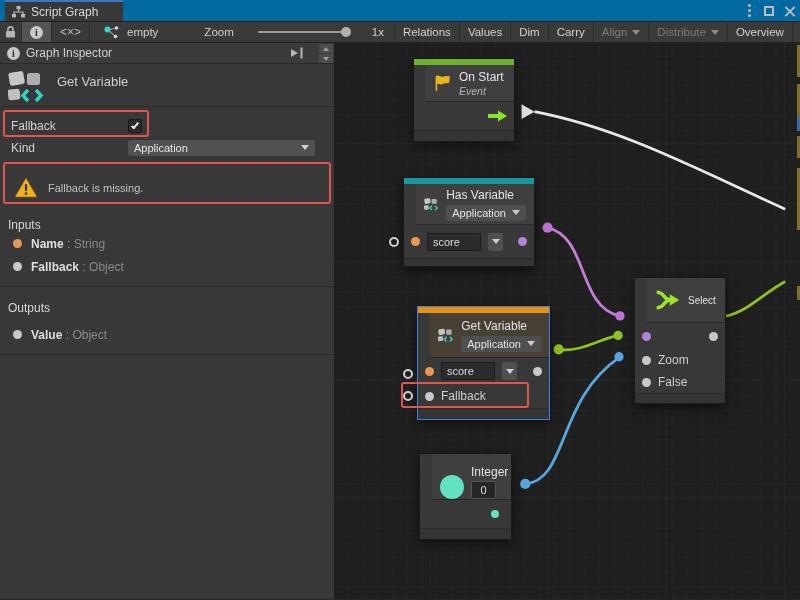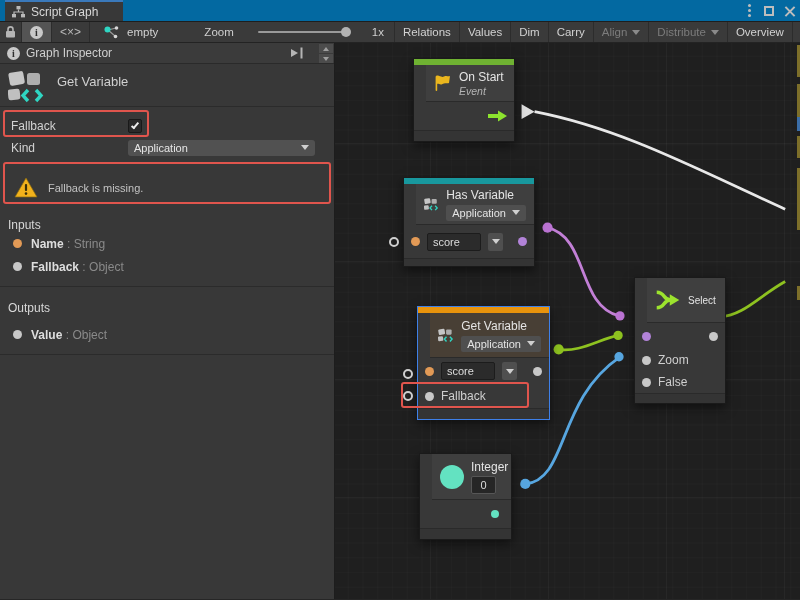--- a/index.html
+++ b/index.html
@@ -388,21 +388,21 @@
           <span style="color:#cfcfcf;">Zoom</span>
         </div>
         <div class="nbody nrow" style="height:22px;">
           <span class="pdot" style="background:#c8c8c8;"></span>
           <span style="color:#cfcfcf;">False</span>
         </div>
         <div class="nfoot" style="height:10px;"></div>
       </div>
 
       <div class="node" style="left:84px;top:410px;width:93px;">
-        <div class="nhead" style="height:46px;">
+        <div class="nhead" style="height:46px;align-items:flex-end;">
           <span class="mintcircle"></span>
           <div>
             <div class="ntitle">Integer</div>
             <div class="field" style="width:25px;margin-top:2px;justify-content:center;border:1px solid #565656;background:#262626;">
               <span>0</span>
             </div>
           </div>
         </div>
         <div class="nbody nrow" style="height:28px;justify-content:flex-end;padding-right:12px;">
           <span class="pdot" style="background:#63e2c1;width:8px;height:8px;"></span>

